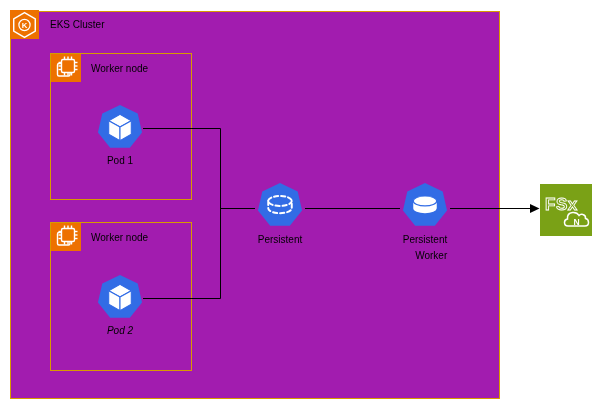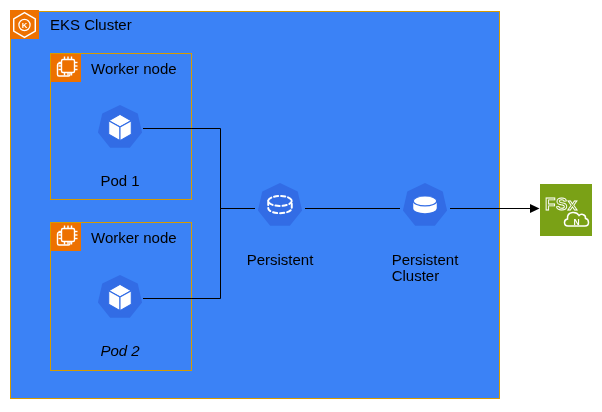--- a/index.html
+++ b/index.html
@@ -9,42 +9,42 @@
     height: 412px;
     background: #ffffff;
     font-family: "Liberation Sans", sans-serif;
     color: #000000;
     overflow: hidden;
   }
   .abs { position: absolute; }
   .group-box {
     position: absolute;
     border: 1px solid #D79B00;
-    background: #3b82f6;
+    background: #a21caf;
     box-sizing: border-box;
   }
   #cluster-box { left: 10px; top: 11px; width: 490px; height: 388px; }
   #worker-box-1 { left: 50px; top: 53px; width: 142px; height: 147px; }
   #worker-box-2 { left: 50px; top: 222px; width: 142px; height: 149px; }
   .svc-icon {
     position: absolute;
     background: #ED7100;
     display: flex;
     align-items: center;
     justify-content: center;
   }
   #eks-icon { left: 10px; top: 10px; width: 29px; height: 29px; }
   .chip-icon-box { left: 0px; top: 0px; width: 30px; height: 28px; }
   .label {
     position: absolute;
-    font-size: 15px;
+    font-size: 10px;
     line-height: 15.5px;
     white-space: nowrap;
   }
-  .label.centered { transform: translateX(-50%); text-align: left; margin-top: 20px; }
+  .label.centered { transform: translateX(-50%); text-align: right; }
   #eks-label { left: 50px; top: 17px; }
   .worker-label { left: 40px; top: 7px; }
   .k8s-icon { position: absolute; }
   #pod-1-icon { left: 97px; top: 104px; width: 46px; height: 47px; }
   #pod-2-icon { left: 97px; top: 274px; width: 46px; height: 47px; }
   #pvc-icon  { left: 255px; top: 182px; width: 50px; height: 47px; }
   #pv-icon   { left: 400px; top: 182px; width: 50px; height: 47px; }
   #pod-1-label { left: 120px; top: 153px; }
   #pod-2-label { left: 120px; top: 323px; font-style: italic; }
   #pvc-label { left: 280px; top: 232px; }
@@ -158,21 +158,21 @@
 
   <div id="pv-icon" class="k8s-icon">
     <svg width="50" height="47" viewBox="0 0 50 52">
       <polygon points="25,1 44.6,10.4 49.4,31.6 35.9,48.5 14.1,48.5 0.6,31.6 5.4,10.4" fill="#326CE5"></polygon>
       <path d="M12,21 v8 a13,5.5 0 0 0 26,0 v-8 a13,5.5 0 0 0 -26,0 z" fill="#ffffff"></path>
       <ellipse cx="25" cy="21" rx="13" ry="5.5" fill="#ffffff" stroke="#326CE5" stroke-width="1.3"></ellipse>
     </svg>
   </div>
   <div id="pv-label" class="label centered">
     <div>Persistent</div>
-    <div>Cluster</div>
+    <div>Worker</div>
   </div>
 
   <div id="fsx-icon" class="abs">
     <svg width="52" height="52" viewBox="0 0 52 52">
       <rect x="0" y="0" width="52" height="52" fill="#7AA116"></rect>
       <text x="5" y="26" font-size="17" font-weight="bold" letter-spacing="0.5" font-family="Liberation Sans, sans-serif" fill="none" stroke="#ffffff" stroke-width="0.9">FSx</text>
       <path d="M28 42 Q24.5 42 24.5 38.5 Q24.5 35.5 27.5 35 Q27 29 32.5 28.5 Q37 28 39 31.5 Q40.5 29.5 43 30.5 Q46 31.5 45.5 34.5 Q48.5 35 48.5 38.5 Q48.5 42 45 42 Z" fill="#7AA116" stroke="#ffffff" stroke-width="1.5"></path>
       <text x="36.5" y="40.5" text-anchor="middle" font-size="8.5" font-weight="bold" font-family="Liberation Sans, sans-serif" fill="#ffffff">N</text>
     </svg>
   </div>

